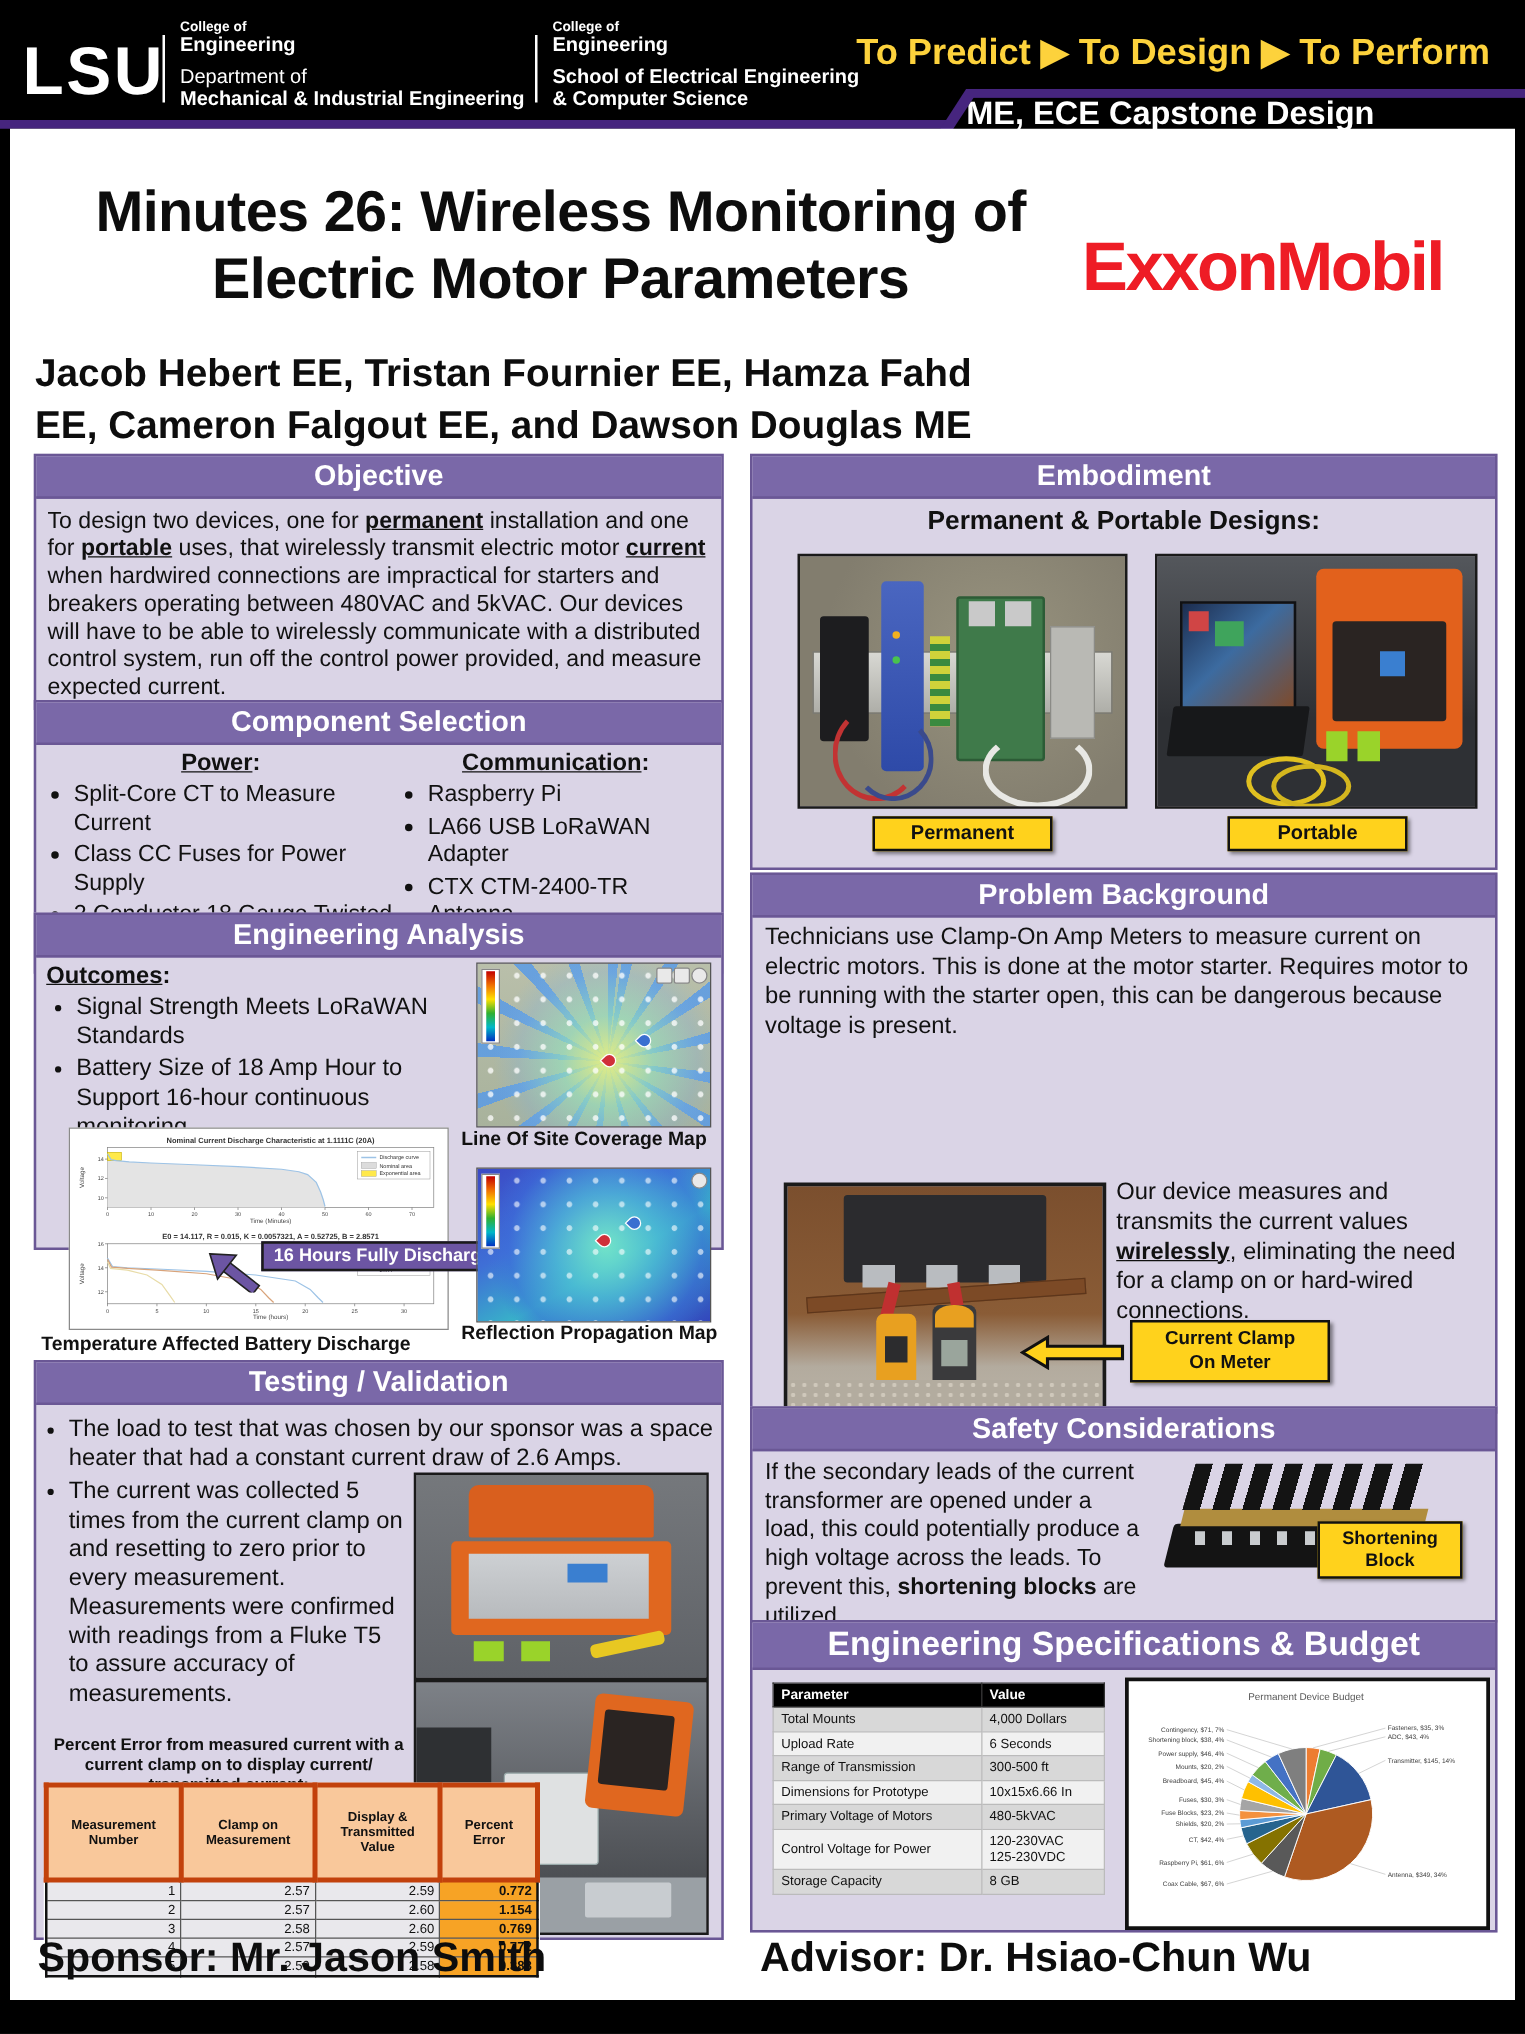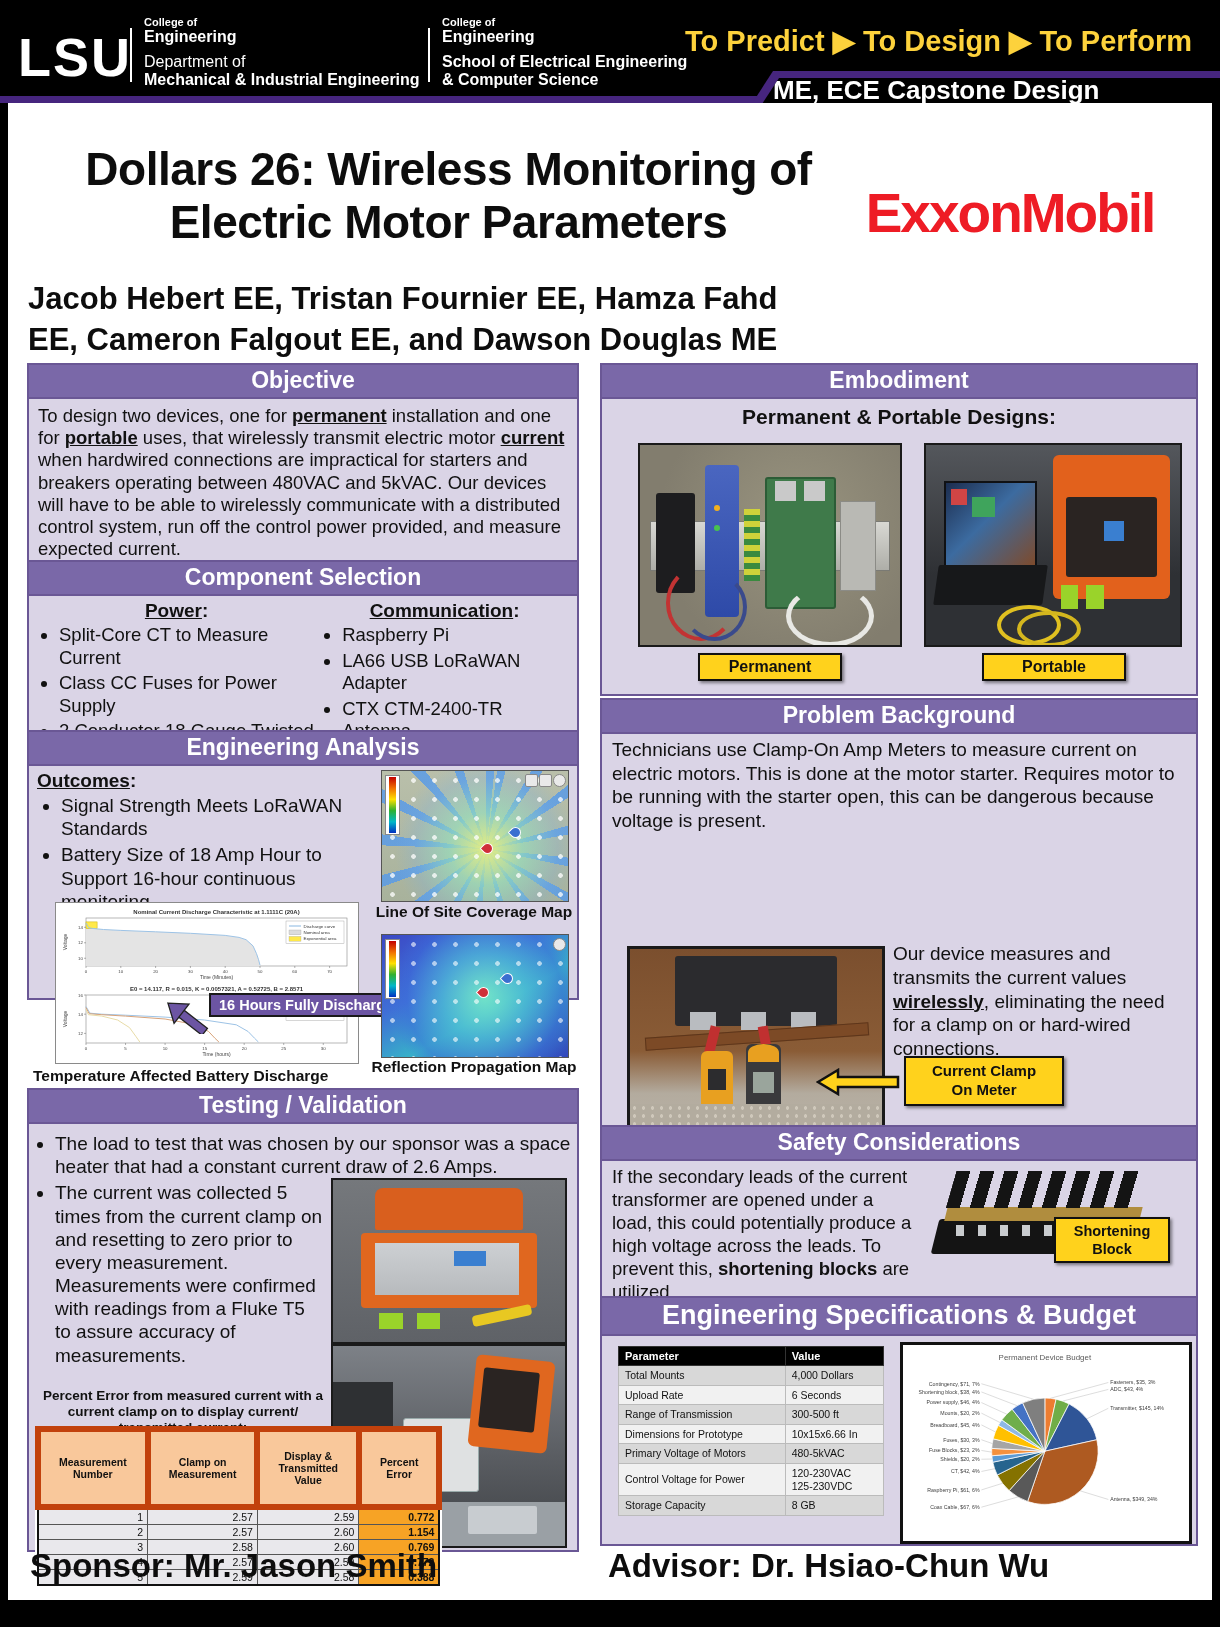--- a/index.html
+++ b/index.html
@@ -43,21 +43,21 @@
   
   .comp-cols{display:flex;padding:4px 6px 6px 6px;}
   .comp-col{flex:1;}
   .comp-head{text-align:center;font-size:19px;color:#111;margin-bottom:1px;}
 
   
   .outcomes{position:absolute;left:8px;top:4px;width:336px;font-size:19px;color:#111;}
   .figurebox{position:absolute;left:26px;top:136px;width:302px;height:160px;background:#fff;border:1px solid #8a8a8a;}
   .figcaption{position:absolute;left:4px;top:301px;width:330px;font-size:15.5px;font-weight:bold;color:#111;}
   .mapimg{position:absolute;left:352px;width:186px;border:1px solid #555;}
-  .mapcap{position:absolute;left:340px;width:210px;text-align:center;font-size:15.5px;font-weight:bold;color:#111;}
+  .mapcap{position:absolute;left:340px;width:210px;text-align:left;font-size:15.5px;font-weight:bold;color:#111;}
   .annot{position:absolute;left:180px;top:227px;background:#6C55A3;border:2px solid #1a1a1a;color:#fff;font-size:14.5px;font-weight:bold;padding:2px 8px;white-space:nowrap;}
   .annot-arrow{position:absolute;left:132px;top:236px;}
 
   
   .map1{top:4px;height:130px;background:
     radial-gradient(circle, rgba(255,255,255,.75) 2px, transparent 2.6px) 0 0/21px 19px,
     radial-gradient(circle at 56% 60%, rgba(230,240,130,.95), rgba(150,225,190,.65) 28%, rgba(120,180,230,.25) 55%, transparent 70%),
     repeating-conic-gradient(from 8deg at 56% 60%, rgba(90,155,230,.85) 0deg 6deg, rgba(90,155,230,0) 6deg 22deg),
     linear-gradient(#b9bfaa,#a8b29c);}
   .map2{top:168px;height:122px;background:
@@ -69,21 +69,21 @@
   .mapbtn{position:absolute;width:11px;height:11px;background:#e9e9e9;border:1px solid #888;border-radius:2px;}
   .pin{position:absolute;width:9px;height:9px;border-radius:50% 50% 50% 0;transform:rotate(45deg);border:1.5px solid #fff;}
   .pin.red{background:#d0303a;}
   .pin.blue{background:#3a6fd0;}
 
   
   .testing-bullets{width:535px;}
   .testing-bullets li:nth-child(2){max-width:268px;}
   .perr-caption{position:absolute;left:4px;top:262px;width:300px;text-align:center;font-size:13.5px;font-weight:bold;color:#111;line-height:1.2;}
   table.perr{position:absolute;left:6px;top:300px;width:312px;border-collapse:collapse;border:2px solid #111;background:#fff;}
-  table.perr th{background:#F9C89B;font-size:10.5px;font-weight:bold;color:#111;border:6px solid #c2410c;padding:18px;line-height:1.15;}
+  table.perr th{background:#F9C89B;font-size:10.5px;font-weight:bold;color:#111;border:4px solid #c2410c;padding:18px;line-height:1.15;}
   table.perr td{font-size:10.5px;color:#111;border:1px solid #555;padding:1px 4px;text-align:right;background:#E9E8EC;}
   table.perr td:last-child{background:#F7A325;font-weight:600;}
   .photo{position:absolute;border:2px solid #1a1a1a;overflow:hidden;}
 
   
   .embod-sub{position:absolute;left:0;top:6px;width:100%;text-align:center;font-size:21px;font-weight:bold;color:#111;}
   .yellow-label{position:absolute;background:#FFD21C;border:2.5px solid #111;color:#111;font-weight:bold;text-align:center;white-space:pre-line;box-shadow:2px 2px 3px rgba(0,0,0,.45);}
 
   
   .prob-p{font-size:19px;line-height:1.24;color:#111;margin:4px 10px 0 10px;}
@@ -135,21 +135,21 @@
   </div>
   <div class="program-tab">
     <div class="program-tab-inner">
       <span>ME, ECE Capstone Design Programs</span>
     </div>
   </div>
 
   <div class="content">
 
     <div class="poster-title">
-      <div>Dollars 26: Wireless Monitoring of</div>
+      <div>Minutes 26: Wireless Monitoring of</div>
       <div>Electric Motor Parameters</div>
     </div>
     <div class="exxon">ExxonMobil</div>
     <div class="authors">
       <div>Jacob Hebert EE, Tristan Fournier EE, Hamza Fahd</div>
       <div>EE, Cameron Falgout EE, and Dawson Douglas ME</div>
     </div>
 
     <div class="section leftcol" style="top:260px">
       <div class="bar">Objective</div>

